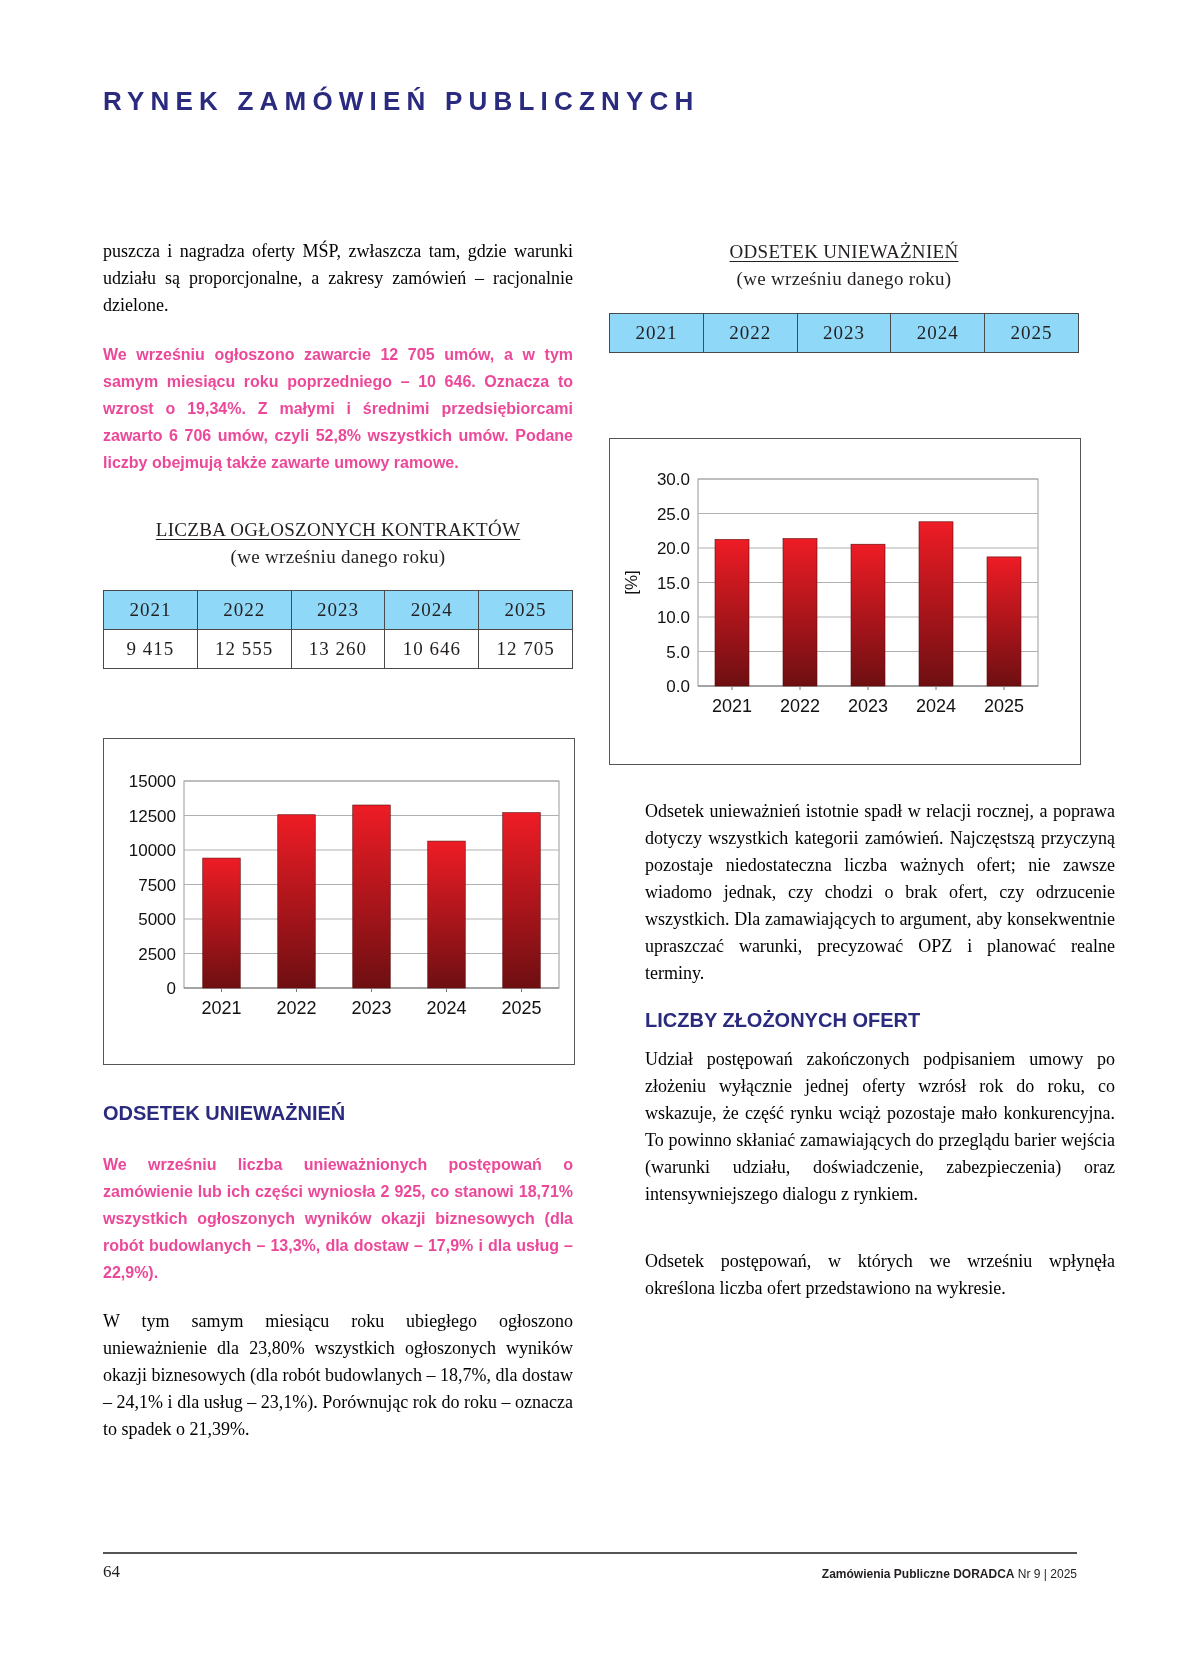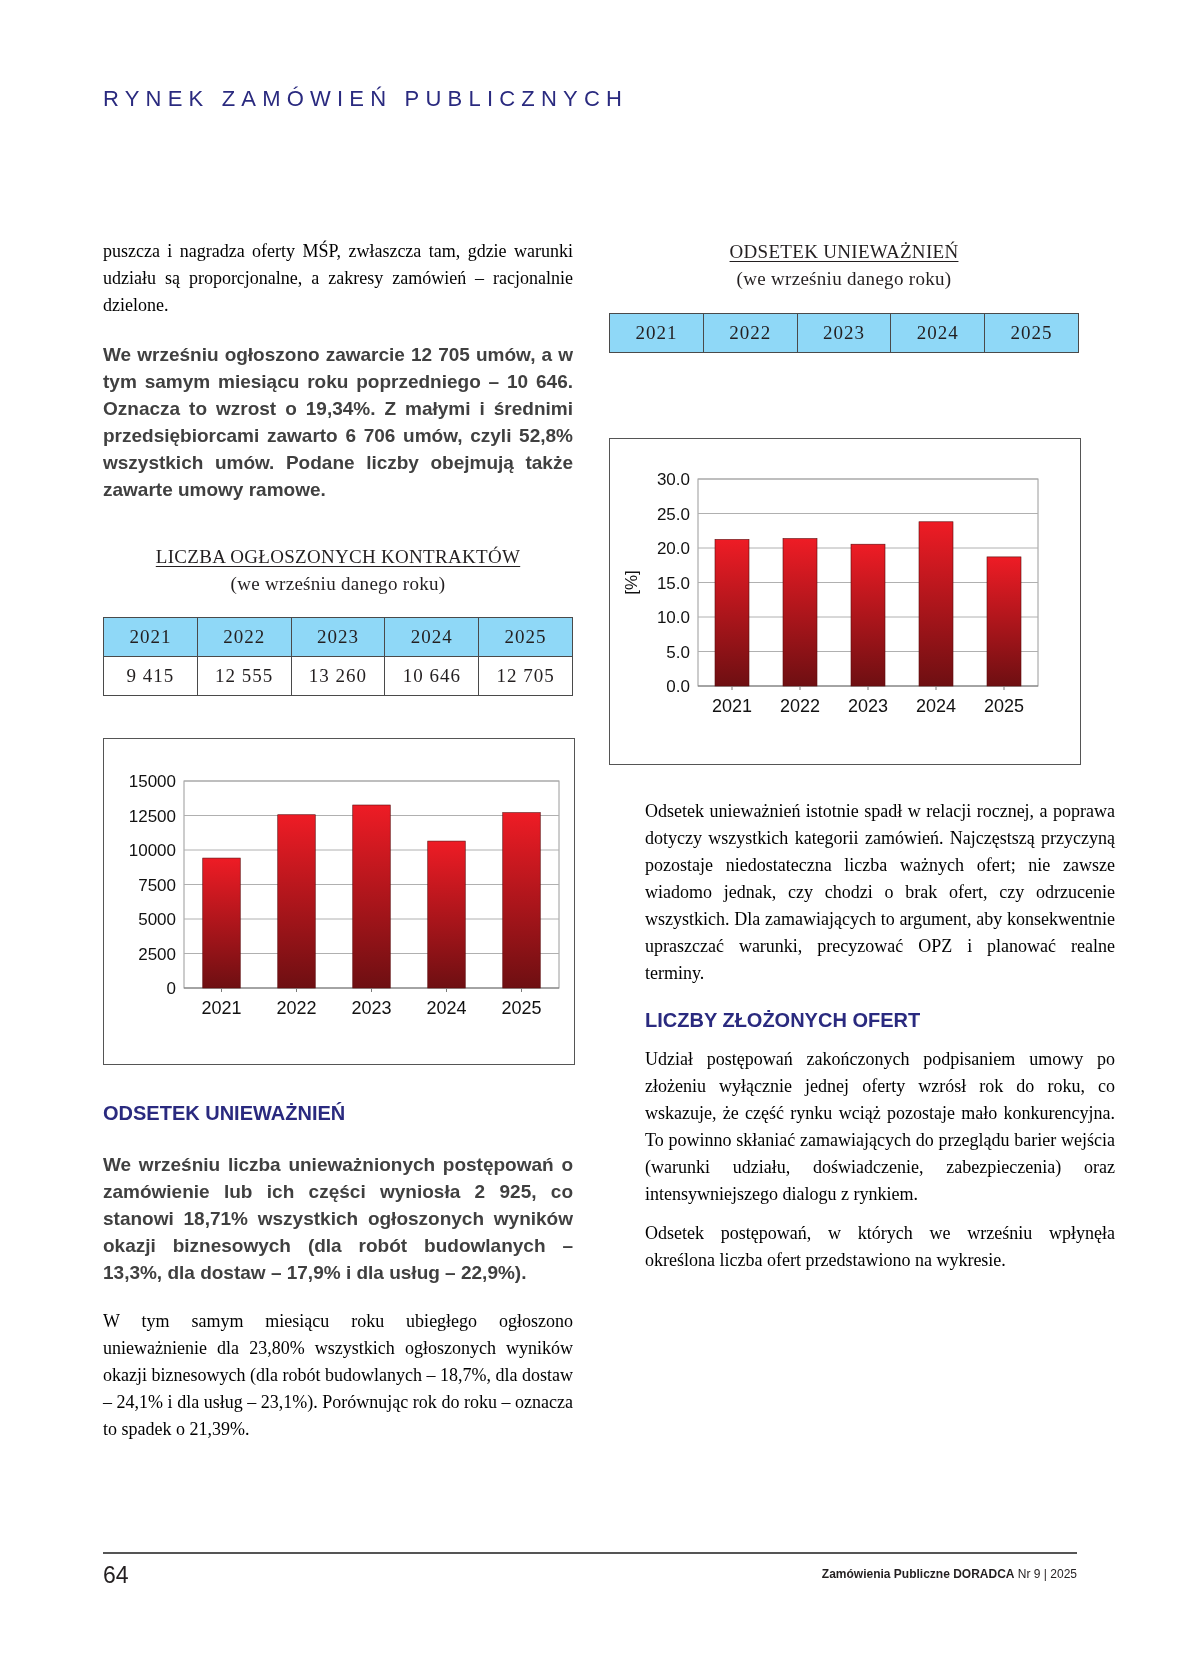--- a/index.html
+++ b/index.html
@@ -1,34 +1,34 @@
 <!DOCTYPE html>
 <html><head>
 <meta charset="utf-8">
 <style>
   html, body { margin: 0; padding: 0; background: #ffffff; }
   body { width: 1200px; height: 1655px; position: relative; overflow: hidden; color: #231f20; }
 
   .running-head {
     position: absolute; left: 103px; top: 86px;
-    font-family: "Liberation Sans", sans-serif; font-weight: normal;
-    font-size: 22px; letter-spacing: 6.2px; color: #2a2a7f;
+    font-family: "Liberation Sans", sans-serif; font-weight: bold;
+    font-size: 26px; letter-spacing: 6.2px; color: #2a2a7f;
   }
 
   .col { position: absolute; width: 470px; }
   .col-left { left: 103px; top: 245px; }
   .col-right { left: 609px; top: 245px; }
 
   p.body-serif {
     font-family: "Liberation Serif", serif; font-size: 18px; line-height: 27px;
     margin: 0; text-align: justify; color: #000000;
   }
   p.body-bold {
-    font-family: "Liberation Sans", sans-serif; font-weight: bold; font-size: 19px;
-    line-height: 27px; margin: 0; text-align: justify; color: #404040;
+    font-family: "Liberation Sans", sans-serif; font-weight: bold; font-size: 16px;
+    line-height: 27px; margin: 0; text-align: justify; color: #ec4899;
   }
   h2.sec-head {
     font-family: "Liberation Sans", sans-serif; font-weight: bold; font-size: 20px;
     color: #2a2a7f; margin: 0;
   }
 
   .tbl-caption {
     font-family: "Liberation Serif", serif; font-size: 19px; text-align: center;
     line-height: 27px; color: #231f20; letter-spacing: 0.3px;
   }
@@ -42,21 +42,21 @@
     border: 1.5px solid #4a4a4a; text-align: center; height: 38px; padding: 0;
   }
   table.data-tbl tr.head td { background: #8fd8f7; }
 
   .chart-box {
     position: absolute; border: 1.5px solid #555; background: #fff;
   }
   .chart-box svg { display: block; }
 
   .footer-rule { position: absolute; left: 103px; top: 1552px; width: 974px; height: 2px; background: #555; }
-  .page-num { position: absolute; left: 103px; top: 1562px; font-family: Liberation Sans, sans-serif; font-size: 23px; color: #231f20; }
+  .page-num { position: absolute; left: 103px; top: 1562px; font-family: Liberation Serif, serif; font-size: 17px; color: #231f20; }
   .footer-pub { position: absolute; right: 123px; top: 1567px; font-family: "Liberation Sans", sans-serif; font-size: 12px; color: #231f20; }
   .footer-pub b { font-weight: bold; }
 </style>
 </head>
 <body>
 
 <div class="running-head">RYNEK ZAMÓWIEŃ PUBLICZNYCH</div>
 
 <div class="col col-left">
   <p class="body-serif" style="margin-top:-7px;">puszcza i nagradza oferty MŚP, zwłaszcza tam, gdzie warunki udziału są proporcjonalne, a zakresy zamówień – racjonalnie dzielone.</p>
@@ -191,21 +191,21 @@
       <line x1="394" x2="394" y1="247" y2="251" stroke="#7a7a7a"></line>
       <text x="394" y="273" text-anchor="middle" font-family="Liberation Sans, sans-serif" font-size="18" fill="#111">2025</text>
       <text x="27" y="143.5" text-anchor="middle" font-family="Liberation Sans, sans-serif" font-size="17" fill="#111" transform="rotate(-90 27 143.5)">[%]</text>
     </svg>
 </div>
 
 <div class="col" style="left:645px; top:798px;">
   <p class="body-serif">Odsetek unieważnień istotnie spadł w relacji rocznej, a poprawa dotyczy wszystkich kategorii zamówień. Najczęstszą przyczyną pozostaje niedostateczna liczba ważnych ofert; nie zawsze wiadomo jednak, czy chodzi o brak ofert, czy odrzucenie wszystkich. Dla zamawiających to argument, aby konsekwentnie upraszczać warunki, precyzować OPZ i planować realne terminy.</p>
   <h2 class="sec-head" style="margin-top:22px;">LICZBY ZŁOŻONYCH OFERT</h2>
   <p class="body-serif" style="margin-top:14px;">Udział postępowań zakończonych podpisaniem umowy po złożeniu wyłącznie jednej oferty wzrósł rok do roku, co wskazuje, że część rynku wciąż pozostaje mało konkurencyjna. To powinno skłaniać zamawiających do przeglądu barier wejścia (warunki udziału, doświadczenie, zabezpieczenia) oraz intensywniejszego dialogu z rynkiem.</p>
-  <p class="body-serif" style="margin-top:12px;">Odsetek postępowań, w których we wrześniu wpłynęła określona liczba ofert przedstawiono na wykresie.</p>
+  <p class="body-serif" style="margin-top:40px;">Odsetek postępowań, w których we wrześniu wpłynęła określona liczba ofert przedstawiono na wykresie.</p>
 </div>
 
 <div class="footer-rule"></div>
 <div class="page-num">64</div>
 <div class="footer-pub">
   <b>Zamówienia Publiczne DORADCA</b>
   <span>Nr 9 | 2025</span>
 </div>
 
 </body></html>

